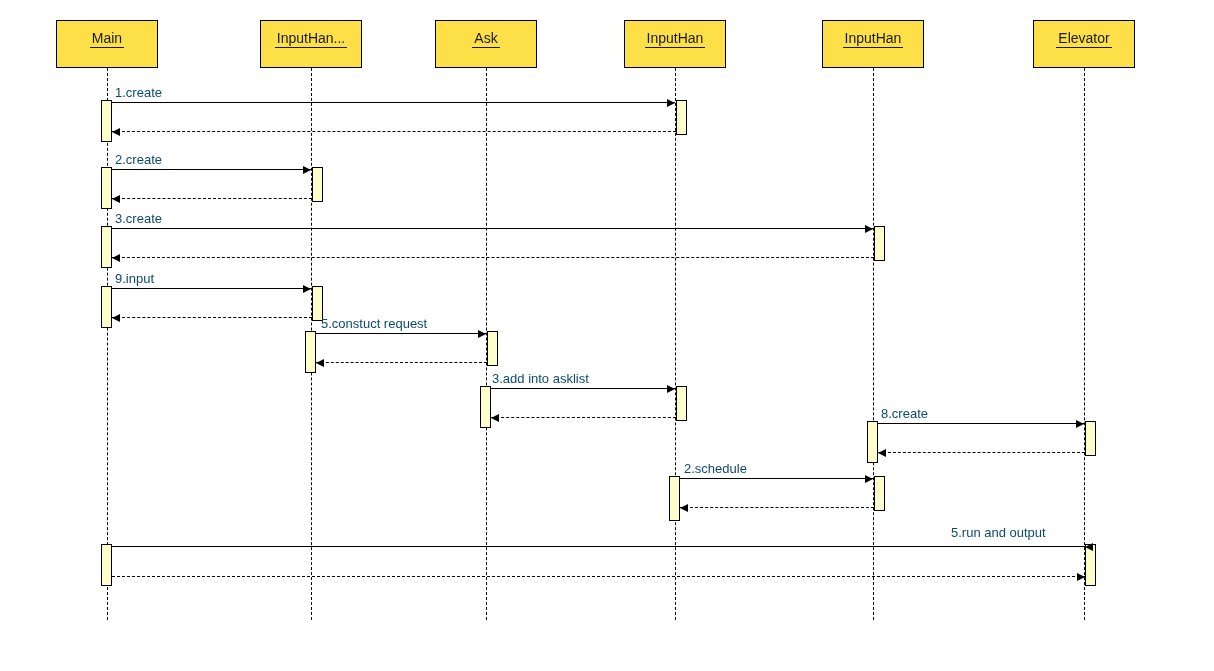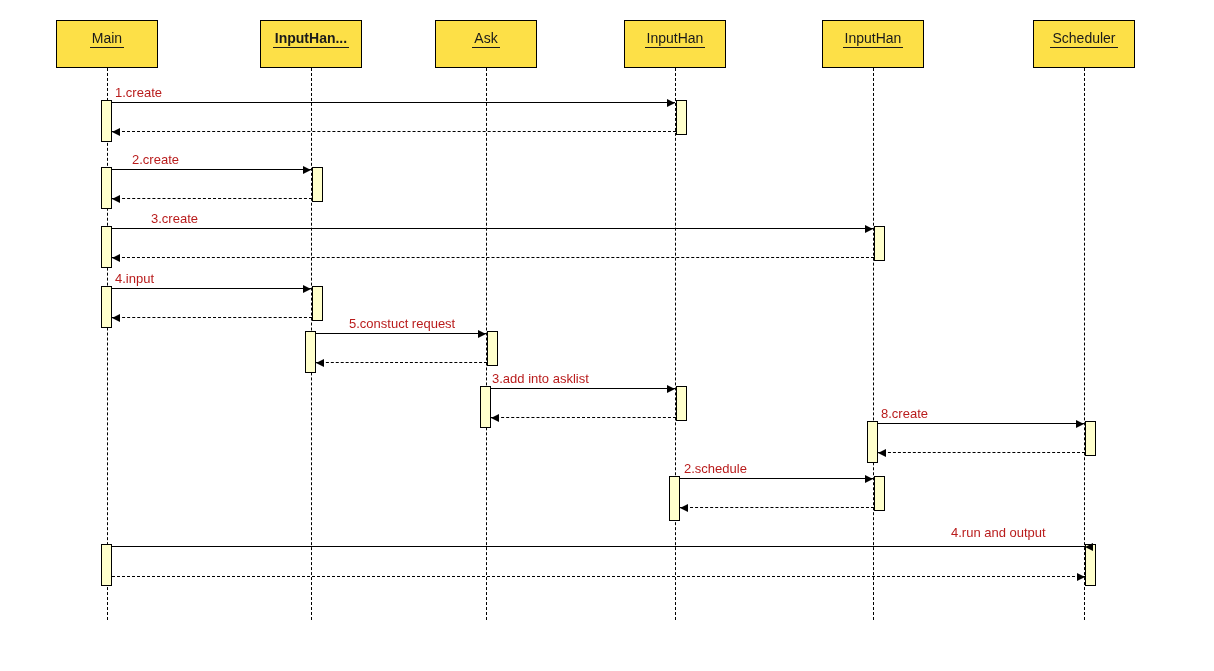--- a/index.html
+++ b/index.html
@@ -68,21 +68,21 @@
   }
   .arrowhead.left{
     border-top:4px solid transparent;
     border-bottom:4px solid transparent;
     border-right:8px solid #000000;
   }
   
   .msg-label{
     position:absolute;
     font-size:13px;
-    color:#b91c1c;
+    color:#0c4a6e;
     line-height:15px;
     white-space:nowrap;
   }
 </style>
 </head>
 <body>
 
 <div id="canvas">
 
   <div id="lifeline-lines-layer">
@@ -116,59 +116,59 @@
   <div id="messages-layer">
       <div class="msg-line call" style="left: 112px; top: 102px; width: 563px;"></div>
       <div class="arrowhead right" style="top: 99px; left: 667px;"></div>
       <div class="msg-line ret" style="left: 112px; top: 131px; width: 564px;"></div>
       <div class="arrowhead left" style="top: 128px; left: 112px;"></div>
       <div class="msg-label" style="left: 115px; top: 85px;">1.create</div>
       <div class="msg-line call" style="left: 112px; top: 169px; width: 199px;"></div>
       <div class="arrowhead right" style="top: 166px; left: 303px;"></div>
       <div class="msg-line ret" style="left: 112px; top: 198px; width: 200px;"></div>
       <div class="arrowhead left" style="top: 195px; left: 112px;"></div>
-      <div class="msg-label" style="left: 132px; top: 152px;">2.create</div>
+      <div class="msg-label" style="left: 115px; top: 152px;">2.create</div>
       <div class="msg-line call" style="left: 112px; top: 228px; width: 761px;"></div>
       <div class="arrowhead right" style="top: 225px; left: 865px;"></div>
       <div class="msg-line ret" style="left: 112px; top: 257px; width: 762px;"></div>
       <div class="arrowhead left" style="top: 254px; left: 112px;"></div>
-      <div class="msg-label" style="left: 115px; top: 211px; margin-left: 36px;">3.create</div>
+      <div class="msg-label" style="left: 115px; top: 211px;">3.create</div>
       <div class="msg-line call" style="left: 112px; top: 288px; width: 199px;"></div>
       <div class="arrowhead right" style="top: 285px; left: 303px;"></div>
       <div class="msg-line ret" style="left: 112px; top: 317px; width: 200px;"></div>
       <div class="arrowhead left" style="top: 314px; left: 112px;"></div>
-      <div class="msg-label" style="left: 115px; top: 271px;">4.input</div>
+      <div class="msg-label" style="left: 115px; top: 271px;">9.input</div>
       <div class="msg-line call" style="left: 316px; top: 333px; width: 170px;"></div>
       <div class="arrowhead right" style="top: 330px; left: 478px;"></div>
       <div class="msg-line ret" style="left: 316px; top: 362px; width: 171px;"></div>
       <div class="arrowhead left" style="top: 359px; left: 316px;"></div>
-      <div class="msg-label" style="left: 321px; top: 316px; margin-left: 28px;">5.constuct request</div>
+      <div class="msg-label" style="left: 321px; top: 316px;">5.constuct request</div>
       <div class="msg-line call" style="left: 491px; top: 388px; width: 184px;"></div>
       <div class="arrowhead right" style="top: 385px; left: 667px;"></div>
       <div class="msg-line ret" style="left: 491px; top: 417px; width: 185px;"></div>
       <div class="arrowhead left" style="top: 414px; left: 491px;"></div>
       <div class="msg-label" style="left: 492px; top: 371px;">3.add into asklist</div>
       <div class="msg-line call" style="left: 878px; top: 423px; width: 206px;"></div>
       <div class="arrowhead right" style="top: 420px; left: 1076px;"></div>
       <div class="msg-line ret" style="left: 878px; top: 452px; width: 207px;"></div>
       <div class="arrowhead left" style="top: 449px; left: 878px;"></div>
       <div class="msg-label" style="left: 881px; top: 406px;">8.create</div>
       <div class="msg-line call" style="left: 680px; top: 478px; width: 193px;"></div>
       <div class="arrowhead right" style="top: 475px; left: 865px;"></div>
       <div class="msg-line ret" style="left: 680px; top: 507px; width: 194px;"></div>
       <div class="arrowhead left" style="top: 504px; left: 680px;"></div>
       <div class="msg-label" style="left: 684px; top: 461px;">2.schedule</div>
       <div class="msg-line call" style="left: 112px; top: 546px; width: 973px;"></div>
       <div class="arrowhead left" style="top: 543px; left: 1085px;"></div>
       <div class="msg-line ret" style="left: 112px; top: 576px; width: 973px;"></div>
       <div class="arrowhead right" style="top: 573px; left: 1077px;"></div>
-      <div class="msg-label" style="left: 951px; top: 525px;">4.run and output</div>
+      <div class="msg-label" style="left: 951px; top: 525px;">5.run and output</div>
     </div>
   <div id="heads-layer">
       <div class="lifeline-head" style="left: 56px; top: 20px; width: 102px; height: 48px;"><span class="name">Main</span></div>
-      <div class="lifeline-head" style="left: 260px; top: 20px; width: 102px; height: 48px; font-weight: bold;"><span class="name">InputHan...</span></div>
+      <div class="lifeline-head" style="left: 260px; top: 20px; width: 102px; height: 48px;"><span class="name">InputHan...</span></div>
       <div class="lifeline-head" style="left: 435px; top: 20px; width: 102px; height: 48px;"><span class="name">Ask</span></div>
       <div class="lifeline-head" style="left: 624px; top: 20px; width: 102px; height: 48px;"><span class="name">InputHan</span></div>
       <div class="lifeline-head" style="left: 822px; top: 20px; width: 102px; height: 48px;"><span class="name">InputHan</span></div>
-      <div class="lifeline-head" style="left: 1033px; top: 20px; width: 102px; height: 48px;"><span class="name">Scheduler</span></div>
+      <div class="lifeline-head" style="left: 1033px; top: 20px; width: 102px; height: 48px;"><span class="name">Elevator</span></div>
     </div>
 
 </div>
 
 </body></html>

